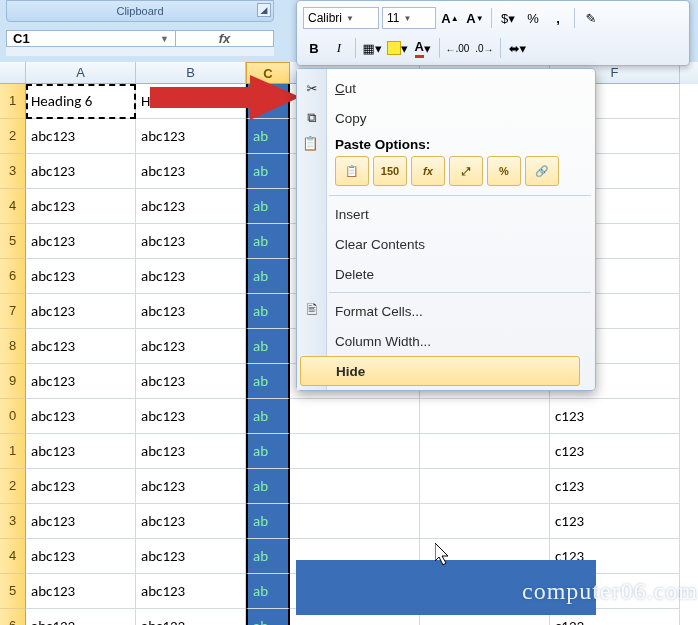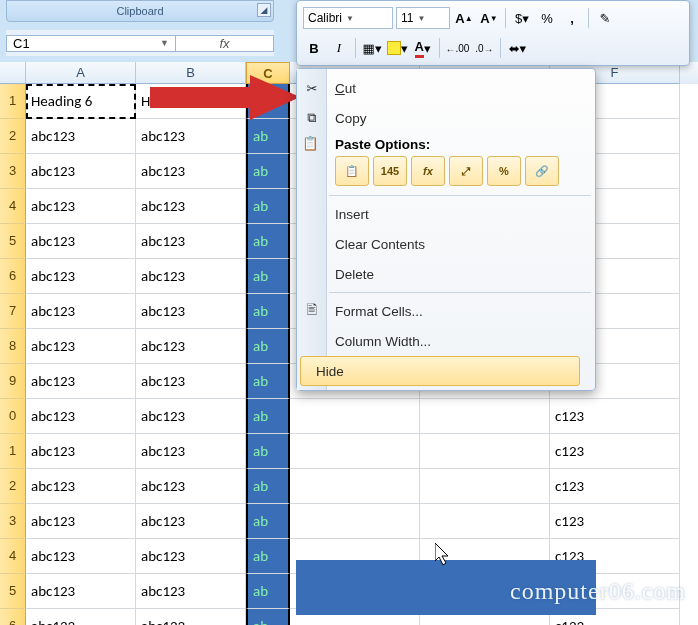--- a/index.html
+++ b/index.html
@@ -33,22 +33,23 @@
     background: #e8f1fa;
     font-size: 9px; line-height: 12px;
     text-align: center;
   }
   
   .formula-row {
     position: absolute;
     left: 6px; top: 30px;
     width: 268px; height: 26px;
     display: flex;
-    align-items: center;
+    align-items: flex-start;
     background: #e8f1fa;
+    font-weight: bold;
   }
   .namebox {
     width: 170px;
     background: #fff;
     border: 1px solid #9ab7d8;
     display: flex; align-items: center;
     padding: 0 6px;
     justify-content: space-between;
   }
   .namebox span { font-size: 13px; }
@@ -192,21 +193,22 @@
     position: absolute; left: 5px; top: 5px;
     width: 20px; height: 20px;
     display:flex; align-items:center; justify-content:center;
     font-size: 13px;
   }
   .ctx-item.hl {
     background: linear-gradient(#fff3cf, #ffe29a);
     border: 1px solid #e6b84b;
     border-radius: 3px;
     margin: 0 15px 0 3px;
-    padding-left: 15px;
+    padding-left: 35px;
+    font-weight: bold;
   }
   .ctx-item .arrow-r {
     position: absolute; right: 10px; font-size: 10px; color: #555;
   }
   .ctx-hr {
     height: 1px; background: #c8d5e4; margin: 3px 4px 3px 32px;
     position: relative;
   }
   .paste-label {
     position: relative;
@@ -232,21 +234,21 @@
     width: 300px; height: 55px;
     background: #3a6fb7;
   }
   .cursor {
     position: absolute;
     left: 435px; top: 543px;
     pointer-events: none;
   }
   .watermark {
     position: absolute;
-    right: 12px; bottom: 20px;
+    right: 0; bottom: 20px;
     font-size: 24px;
     font-family: "Comic Sans MS", cursive;
     color: rgba(255,255,255,.9);
     text-shadow: 0 0 3px rgba(0,60,120,.4);
     letter-spacing: 1px;
     pointer-events: none;
   }
 </style>
 </head>
 <body>
@@ -421,21 +423,21 @@
       <div class="cell colF">c123</div>
     </div>
 </div>
 
 <svg class="arrow" viewBox="0 0 150 45">
   <polygon points="0,12 100,12 100,0 150,22 100,45 100,33 0,33" fill="#d32f2f"></polygon>
 </svg>
 
 <div class="minibar">
   <div class="minibar-row">
-    <div class="combo" style="width:90px">
+    <div class="combo" style="width:76px">
         <span>Calibri</span>
         <span class="dd">▼</span>
       </div>
     <div class="combo" style="width:54px">
         <span>11</span>
         <span class="dd">▼</span>
       </div>
     <div class="btn" style="font-weight:bold">
         <span>A</span>
         <sup style="font-size:8px">▲</sup>
@@ -478,21 +480,21 @@
   <div class="ctx-item">
     <span class="ic">⧉</span>
     <span>Copy</span>
   </div>
   <div class="paste-label">
     <span class="ic" style="position:absolute;left:5px;top:2px">📋</span>
     <b>Paste Options:</b>
   </div>
   <div class="paste-opts">
     <div class="pbtn">📋</div>
-    <div class="pbtn">145</div>
+    <div class="pbtn">150</div>
     <div class="pbtn" style="font-style:italic">fx</div>
     <div class="pbtn">⤢</div>
     <div class="pbtn">%</div>
     <div class="pbtn">🔗</div>
   </div>
   <div class="ctx-hr"></div>
   <div class="ctx-item">
     <span>Insert</span>
   </div>
   <div class="ctx-item">

